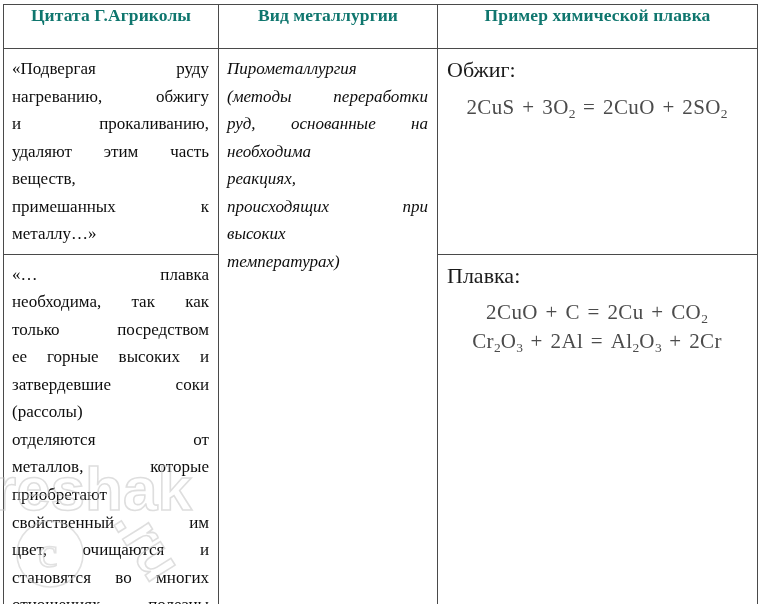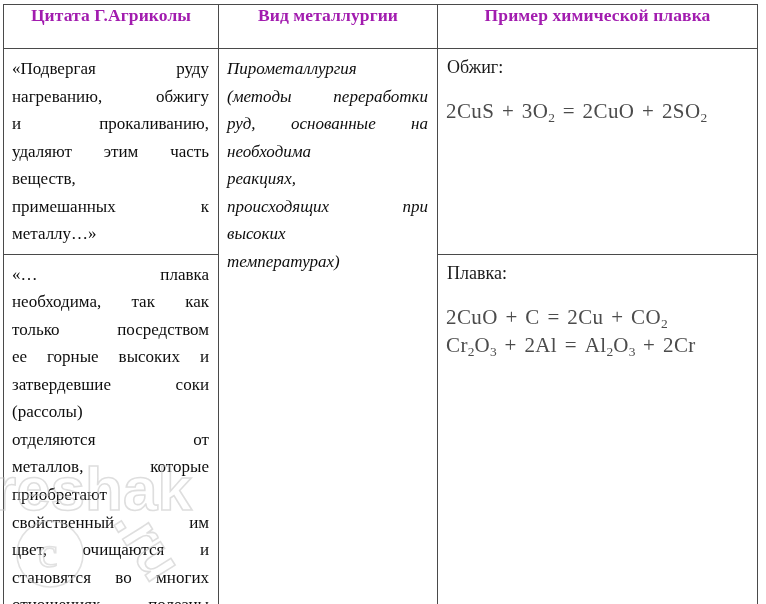--- a/index.html
+++ b/index.html
@@ -60,21 +60,21 @@
 
   
   tr.header-row { height: 44px; }
   th.col-head {
     text-align: center;
     vertical-align: middle;
     font-weight: bold;
     font-size: 17.5px;
     letter-spacing: 0.1px;
     padding: 2px 6px;
-    color: #a21caf;
+    color: #0f766e;
   }
 
   
   .cell-pad {
     padding: 6px 9px 6px 8px;
   }
   .quote-text {
     font-size: 17px;
     line-height: 1.62;
     text-align: justify;
@@ -100,28 +100,28 @@
     text-align: justify;
     text-align-last: justify;
     font-style: italic;
   }
   .type-text .ln.last {
     text-align-last: left;
   }
 
   
   .rx-label {
-    font-size: 18px;
+    font-size: 22px;
     line-height: 1.35;
     color: #1a1a1a;
     padding-left: 1px;
   }
   .eq-block {
-    margin-top: 18px;
-    text-align: left;
+    margin-top: 8px;
+    text-align: center;
     color: #4b4b4b;
     font-family: "Liberation Serif", "DejaVu Serif", serif;
   }
   .eq {
     display: block;
     font-size: 21px;
     line-height: 1.34;
     letter-spacing: 0.4px;
     white-space: nowrap;
     color: #4b4b4b;

